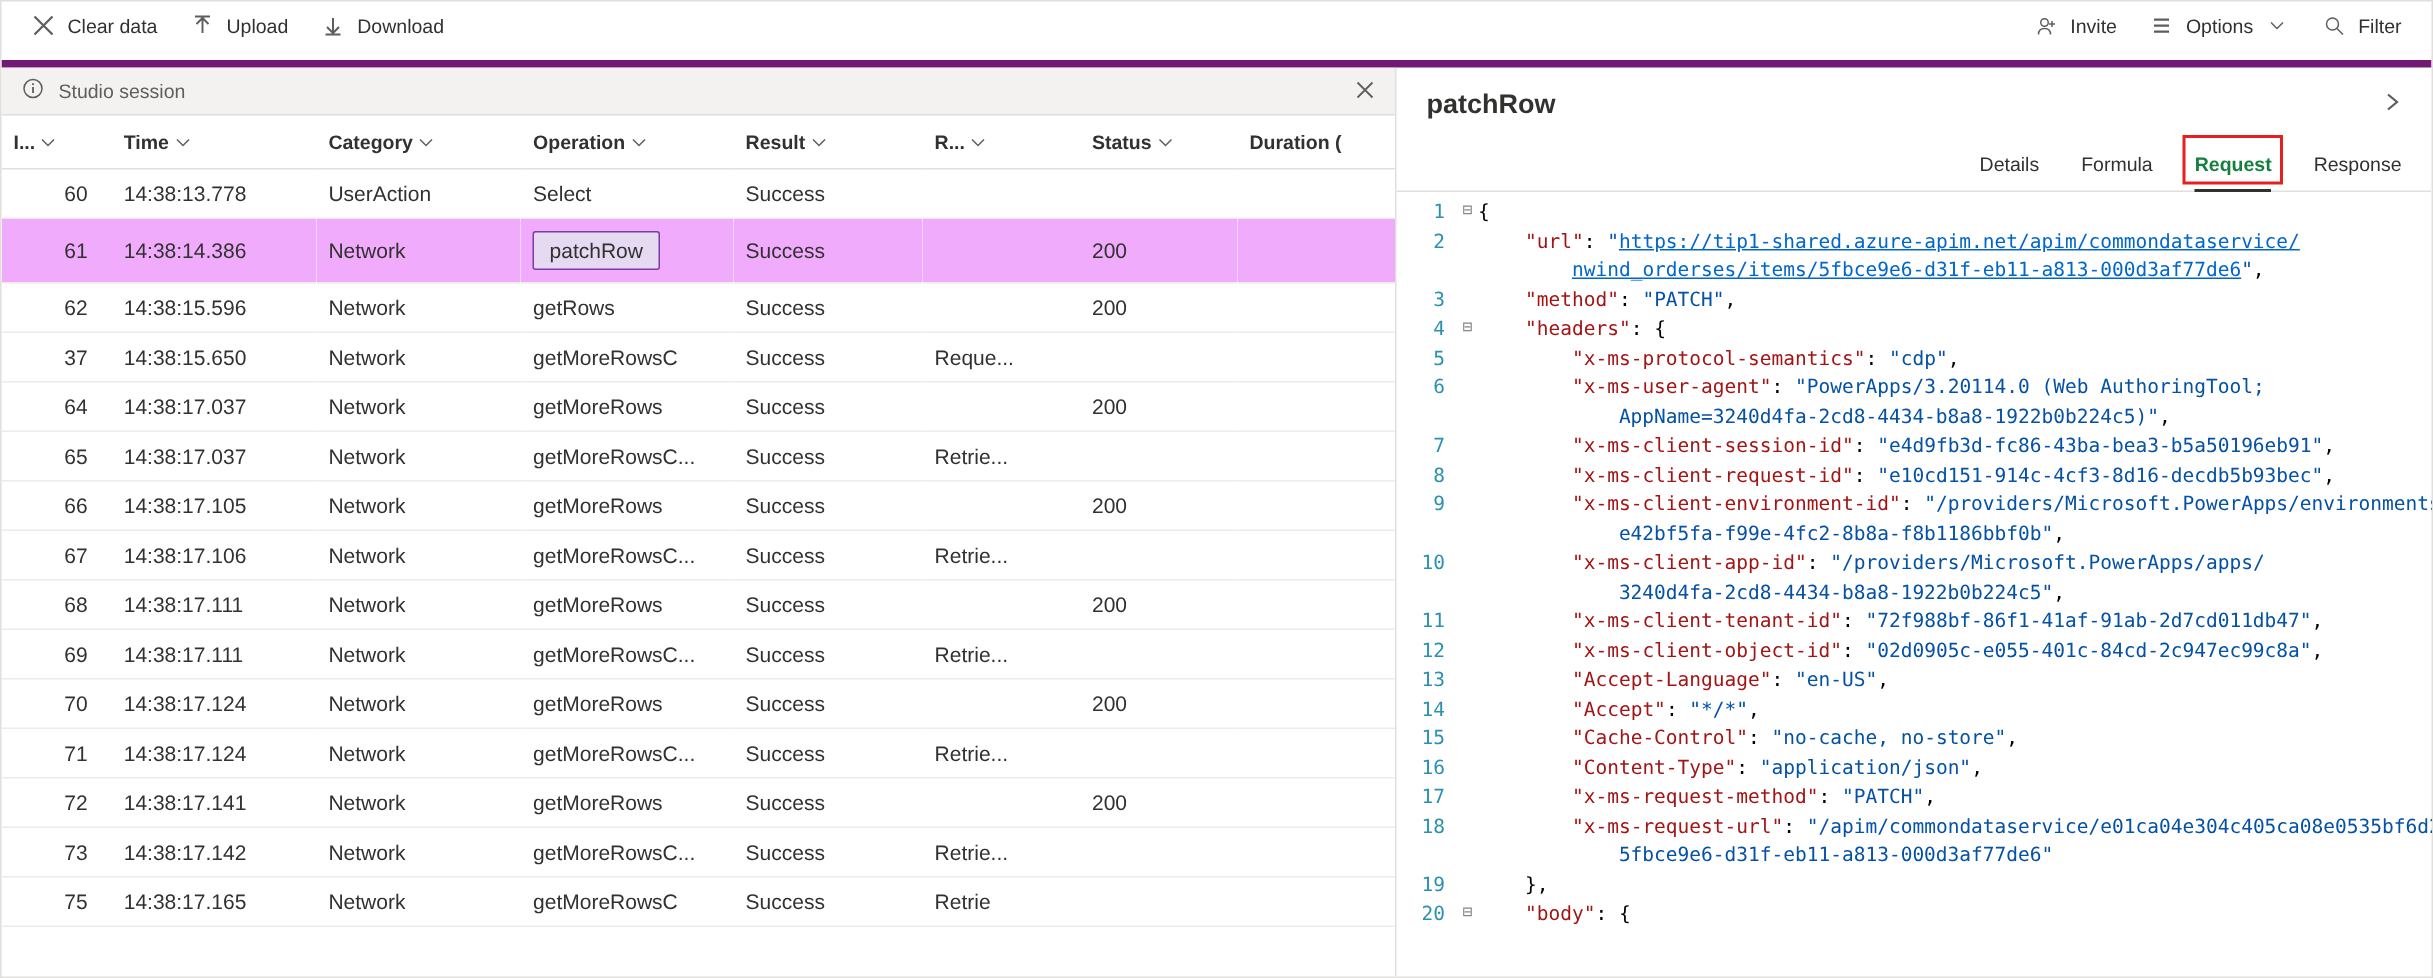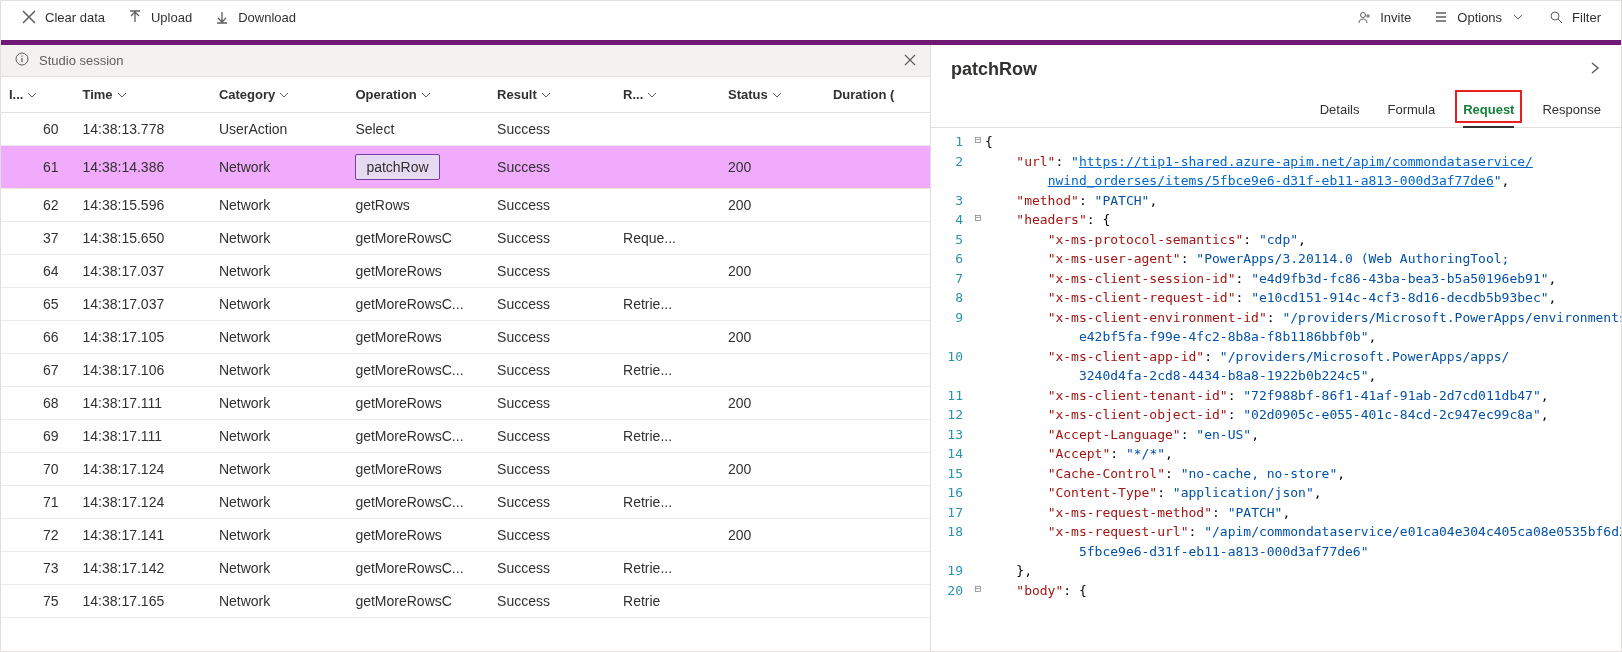--- a/index.html
+++ b/index.html
@@ -506,20 +506,21 @@
             <span class="ct">        <span class="k">"x-ms-protocol-semantics"</span><span class="p">: </span><span class="s">"cdp"</span><span class="p">,</span></span>
           </div>
           <div class="code-line">
             <span class="ln">6</span>
             <span class="fd"></span>
             <span class="ct">        <span class="k">"x-ms-user-agent"</span><span class="p">: </span><span class="s">"PowerApps/3.20114.0 (Web AuthoringTool;</span></span>
           </div>
           <div class="code-line">
             <span class="ln"></span>
             <span class="fd"></span>
+            <span class="ct">            <span class="s">AppName=3240d4fa-2cd8-4434-b8a8-1922b0b224c5)"</span><span class="p">,</span></span>
           </div>
           <div class="code-line">
             <span class="ln">7</span>
             <span class="fd"></span>
             <span class="ct">        <span class="k">"x-ms-client-session-id"</span><span class="p">: </span><span class="s">"e4d9fb3d-fc86-43ba-bea3-b5a50196eb91"</span><span class="p">,</span></span>
           </div>
           <div class="code-line">
             <span class="ln">8</span>
             <span class="fd"></span>
             <span class="ct">        <span class="k">"x-ms-client-request-id"</span><span class="p">: </span><span class="s">"e10cd151-914c-4cf3-8d16-decdb5b93bec"</span><span class="p">,</span></span>

